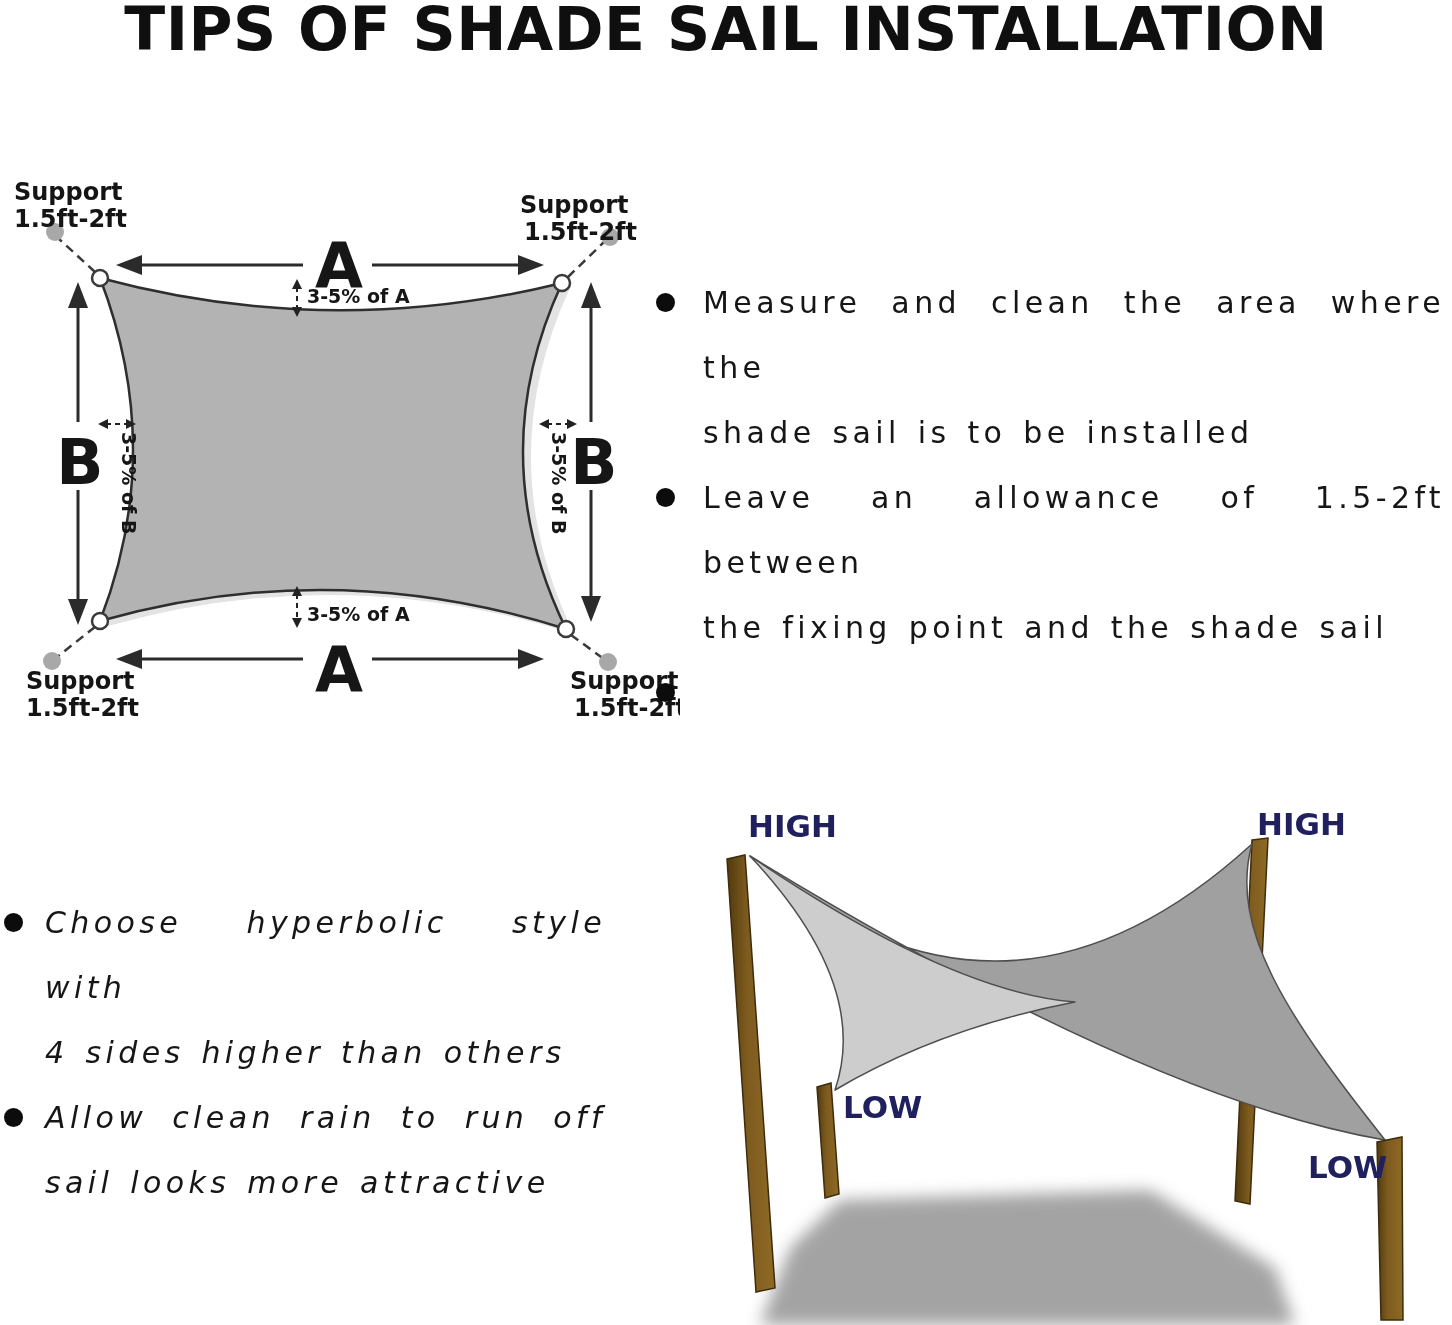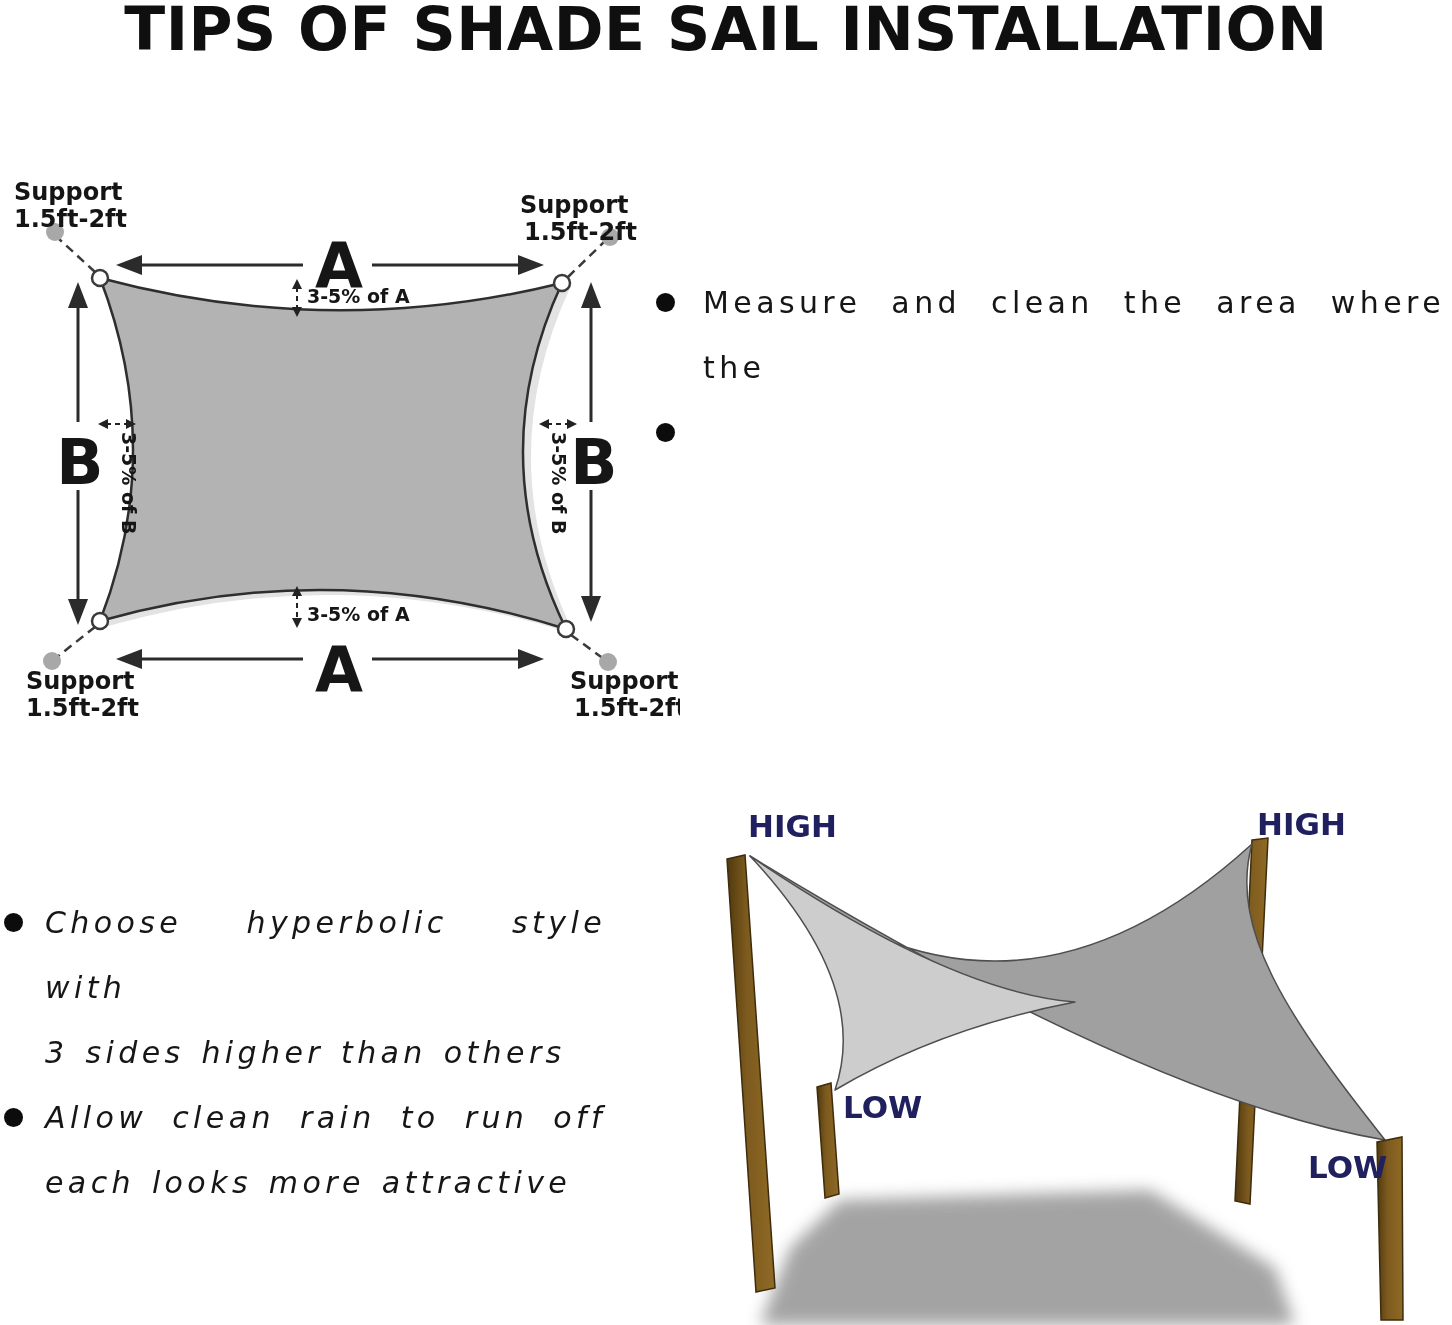--- a/index.html
+++ b/index.html
@@ -126,42 +126,50 @@
       <text x="570" y="529">Support</text>
       <text x="574" y="556">1.5ft-2ft</text>
     </g>
   </svg>
 
   <div class="tips tips-right">
     <div class="tip">
       <div class="bullet"></div>
       <div class="lines">
         <div class="tline j">Measure and clean the area where the</div>
+        <div class="tline">shade sail is to be installed</div>
+      </div>
+    </div>
+    <div class="tip">
+      <div class="bullet"></div>
+      <div class="lines">
+        <div class="tline j">Leave an allowance of 1.5-2ft between</div>
+        <div class="tline">the fixing point and the shade sail</div>
       </div>
     </div>
     <div class="tip">
       <div class="bullet"></div>
       <div class="lines">
       </div>
     </div>
   </div>
 
   <div class="tips tips-left">
     <div class="tip">
       <div class="bullet"></div>
       <div class="lines">
         <div class="tline j">Choose hyperbolic style with</div>
-        <div class="tline">3 sides higher than others</div>
+        <div class="tline">4 sides higher than others</div>
       </div>
     </div>
     <div class="tip">
       <div class="bullet"></div>
       <div class="lines">
         <div class="tline j">Allow clean rain to run off</div>
-        <div class="tline">each looks more attractive</div>
+        <div class="tline">sail looks more attractive</div>
       </div>
     </div>
   </div>
 
   <svg style="position:absolute;left:650px;top:780px;" width="802" height="545" viewBox="0 0 802 545">
     <defs>
       <filter id="soft" x="-40%" y="-40%" width="180%" height="180%">
         <feGaussianBlur stdDeviation="8"></feGaussianBlur>
       </filter>
       <linearGradient id="wood" x1="0" y1="0" x2="1" y2="0">

